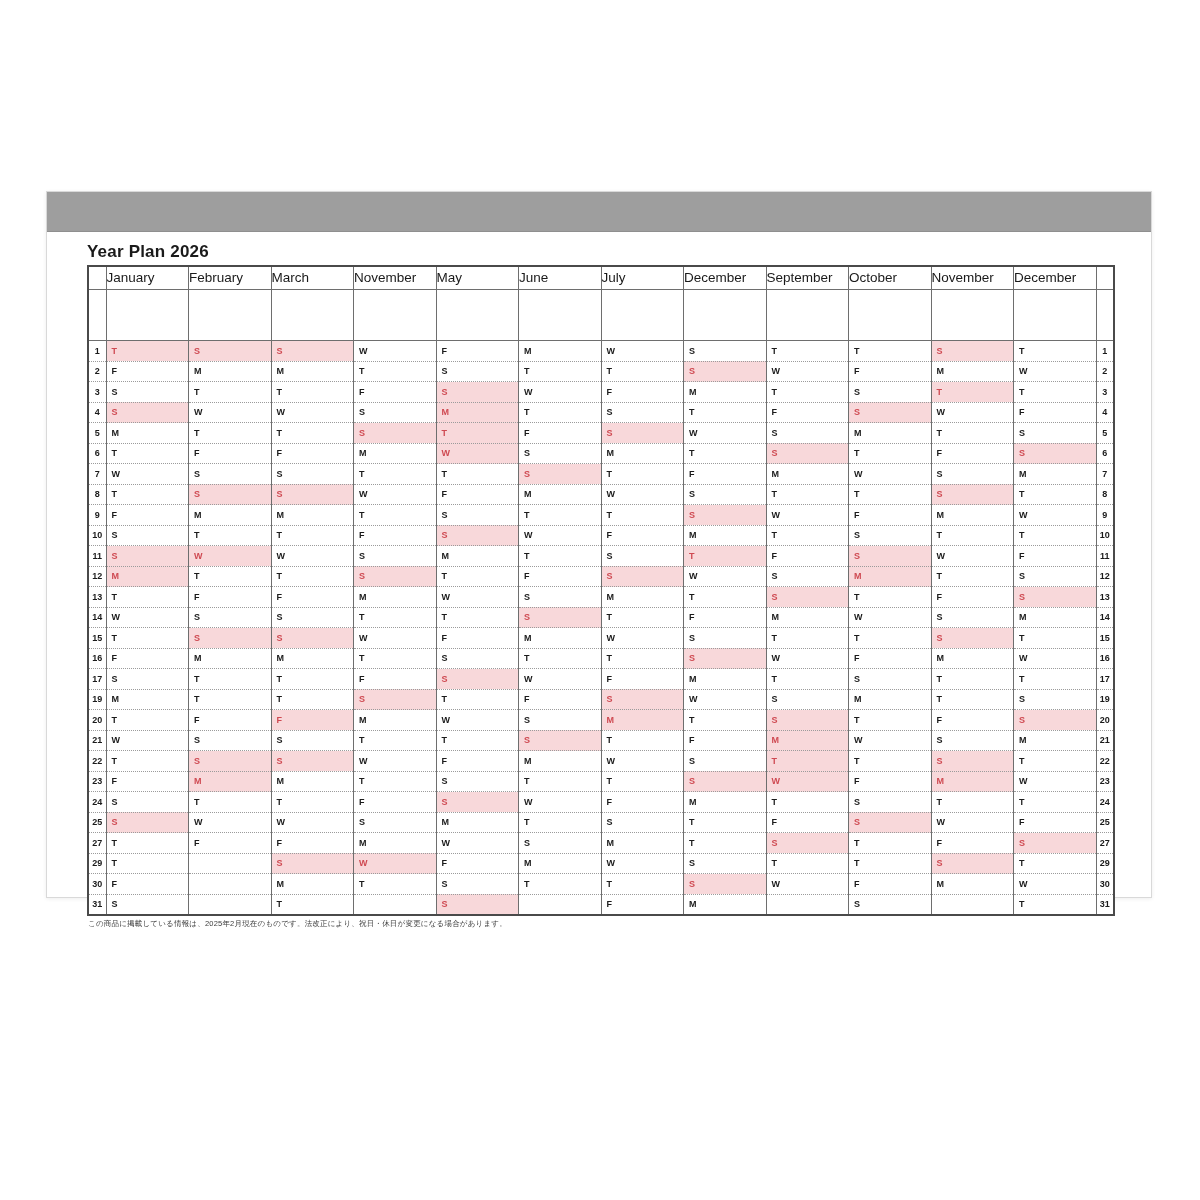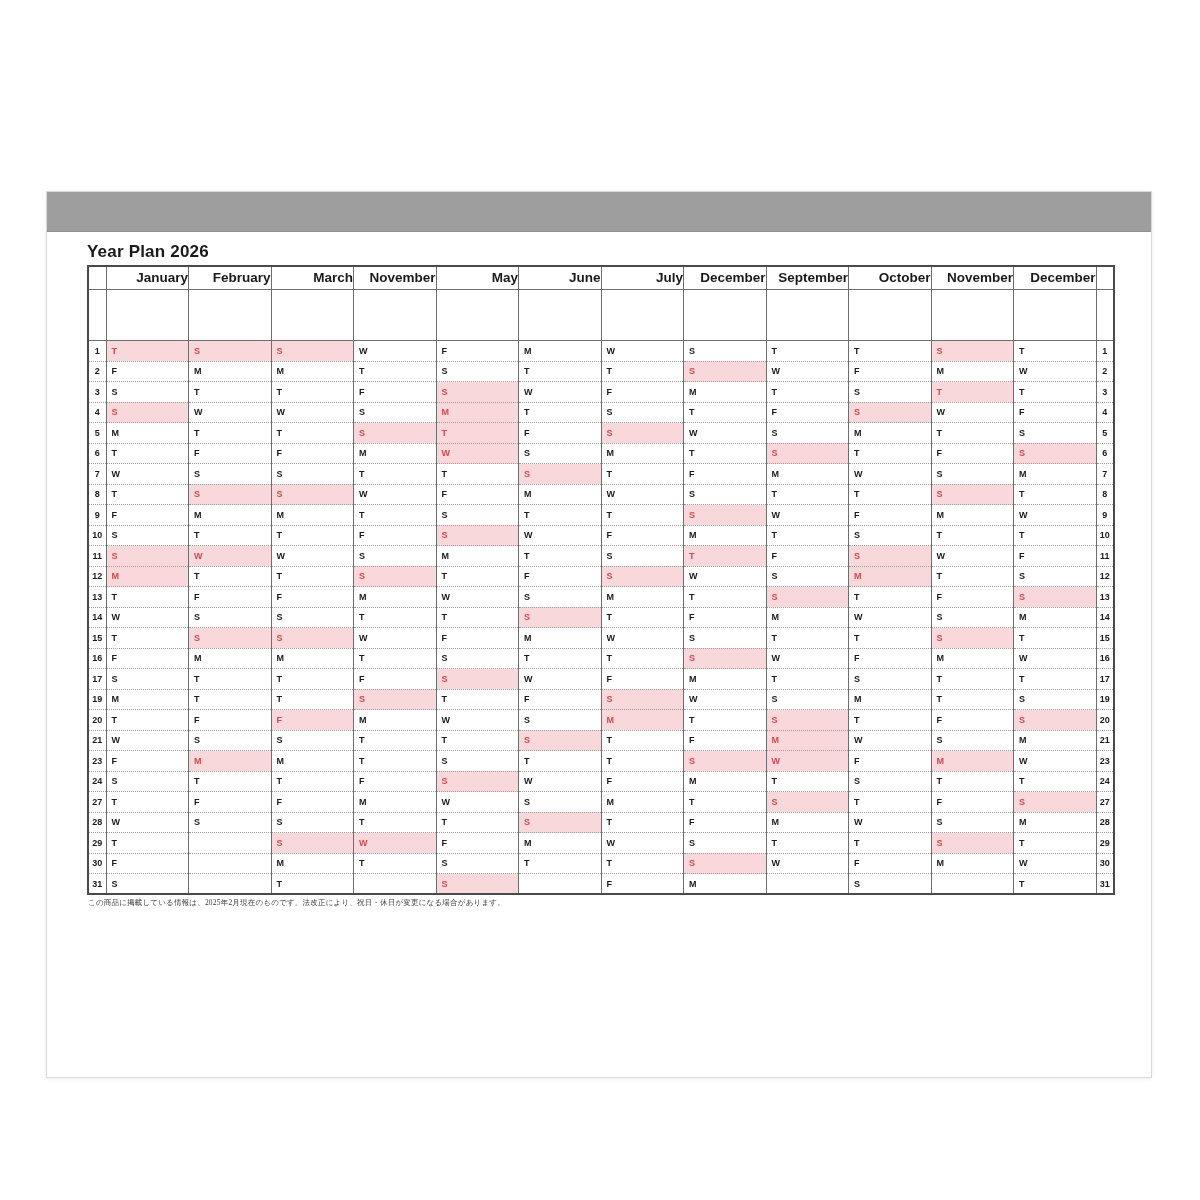--- a/index.html
+++ b/index.html
@@ -8,57 +8,57 @@
     --bar:#9e9e9e;
     --ink:#1a1a1a;
     --solid:#6e6e6e;
     --outer:#4a4a4a;
     --dots:#9b9b9b;
   }
   *{margin:0;padding:0;box-sizing:border-box;}
   html,body{width:1200px;height:1200px;background:#ffffff;overflow:hidden;
     font-family:"Liberation Sans","DejaVu Sans",sans-serif;color:var(--ink);}
   .sheet{
-    position:absolute;left:46px;top:191px;width:1106px;height:887px;
+    position:absolute;left:46px;top:191px;width:1106px;height:707px;
     background:#ffffff;border:1px solid #d9d9d9;box-shadow:0 1px 4px rgba(0,0,0,0.07);
   }
   .top-bar{width:100%;height:40px;background:var(--bar);border-bottom:1px solid #8f8f8f;}
   .title{
     margin:10px 0 3px 40px;font-size:17px;font-weight:bold;line-height:1.15;
     letter-spacing:0.2px;color:var(--ink);
   }
   table.plan{
     margin-left:40px;border-collapse:collapse;table-layout:fixed;
     width:1026px;border:2px solid var(--outer);
   }
   table.plan col.numcol{width:18px;}
   table.plan col.mcol{width:82.5px;}
   tr.header-row{height:24px;}
   tr.header-row th{
     border-left:1px solid var(--solid);border-right:1px solid var(--solid);
     border-bottom:1px solid var(--solid);
-    font-size:13.5px;font-weight:bold;text-align:right;vertical-align:middle;
+    font-size:13.5px;font-weight:normal;text-align:left;vertical-align:middle;
     background:#ffffff;color:var(--ink);
   }
   tr.notes-row{height:51px;}
   tr.notes-row td{
     border-left:1px solid var(--solid);border-right:1px solid var(--solid);
     border-bottom:1px solid var(--solid);background:#ffffff;
   }
   tr.day-row{height:20.5px;}
   tr.day-row td{
     border-left:1px solid var(--solid);border-right:1px solid var(--solid);
     border-bottom:1px dotted var(--dots);
     font-size:9px;font-weight:bold;vertical-align:middle;background:#ffffff;
   }
   td.num{font-size:10px;text-align:center;padding:0 1px;}
   td.cell{text-align:left;padding-left:5px;}
   td.cell.hl{background:var(--hl-bg);color:var(--hl-text);}
   .footnote{
-    margin:3px 0 0 41px;font-size:7.5px;color:#3c3c3c;letter-spacing:0.2px;font-family:Liberation Serif, serif;
+    margin:3px 0 0 41px;font-size:7.5px;color:#3c3c3c;letter-spacing:0.2px;
   }
 </style>
 </head>
 <body>
 
 <div class="sheet">
   <div class="top-bar"></div>
   <h1 class="title">Year Plan 2026</h1>
 
   <table class="plan">
@@ -427,20 +427,36 @@
           <td class="cell hl">S</td>
           <td class="cell">T</td>
           <td class="cell">F</td>
           <td class="cell hl">M</td>
           <td class="cell">W</td>
           <td class="cell">S</td>
           <td class="cell">M</td>
           <td class="num">21</td>
         </tr>
         <tr class="day-row">
+          <td class="num">22</td>
+          <td class="cell">T</td>
+          <td class="cell hl">S</td>
+          <td class="cell hl">S</td>
+          <td class="cell">W</td>
+          <td class="cell">F</td>
+          <td class="cell">M</td>
+          <td class="cell">W</td>
+          <td class="cell">S</td>
+          <td class="cell hl">T</td>
+          <td class="cell">T</td>
+          <td class="cell hl">S</td>
+          <td class="cell">T</td>
+          <td class="num">22</td>
+        </tr>
+        <tr class="day-row">
           <td class="num">23</td>
           <td class="cell">F</td>
           <td class="cell hl">M</td>
           <td class="cell">M</td>
           <td class="cell">T</td>
           <td class="cell">S</td>
           <td class="cell">T</td>
           <td class="cell">T</td>
           <td class="cell hl">S</td>
           <td class="cell hl">W</td>
@@ -459,50 +475,50 @@
           <td class="cell">W</td>
           <td class="cell">F</td>
           <td class="cell">M</td>
           <td class="cell">T</td>
           <td class="cell">S</td>
           <td class="cell">T</td>
           <td class="cell">T</td>
           <td class="num">24</td>
         </tr>
         <tr class="day-row">
+          <td class="num">25</td>
+          <td class="cell hl">S</td>
+          <td class="cell">W</td>
+          <td class="cell">W</td>
+          <td class="cell">S</td>
+          <td class="cell">M</td>
+          <td class="cell">T</td>
+          <td class="cell">S</td>
+          <td class="cell">T</td>
+          <td class="cell">F</td>
+          <td class="cell hl">S</td>
+          <td class="cell">W</td>
+          <td class="cell">F</td>
+          <td class="num">25</td>
+        </tr>
+        <tr class="day-row">
           <td class="num">27</td>
           <td class="cell">T</td>
           <td class="cell">F</td>
           <td class="cell">F</td>
           <td class="cell">M</td>
           <td class="cell">W</td>
           <td class="cell">S</td>
           <td class="cell">M</td>
           <td class="cell">T</td>
           <td class="cell hl">S</td>
           <td class="cell">T</td>
           <td class="cell">F</td>
           <td class="cell hl">S</td>
           <td class="num">27</td>
-        </tr>
-        <tr class="day-row">
-          <td class="num">28</td>
-          <td class="cell">W</td>
-          <td class="cell">S</td>
-          <td class="cell">S</td>
-          <td class="cell">T</td>
-          <td class="cell">T</td>
-          <td class="cell hl">S</td>
-          <td class="cell">T</td>
-          <td class="cell">F</td>
-          <td class="cell">M</td>
-          <td class="cell">W</td>
-          <td class="cell">S</td>
-          <td class="cell">M</td>
-          <td class="num">28</td>
         </tr>
         <tr class="day-row">
           <td class="num">29</td>
           <td class="cell">T</td>
           <td class="cell"></td>
           <td class="cell hl">S</td>
           <td class="cell hl">W</td>
           <td class="cell">F</td>
           <td class="cell">M</td>
           <td class="cell">W</td>

